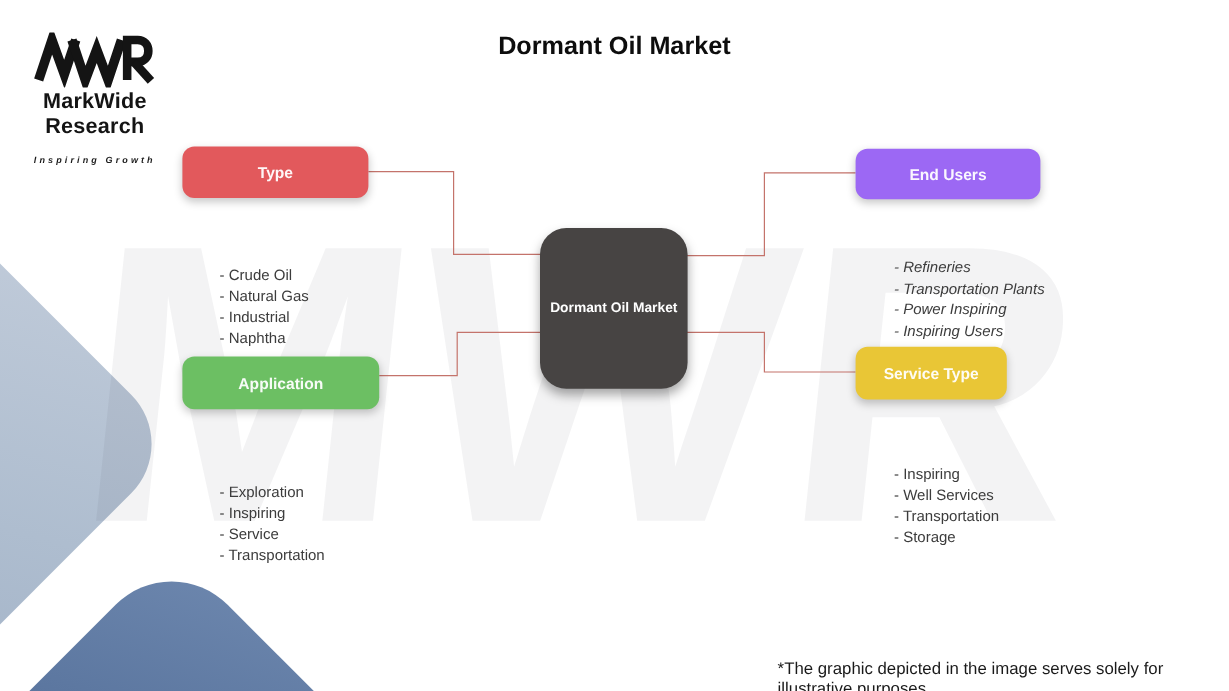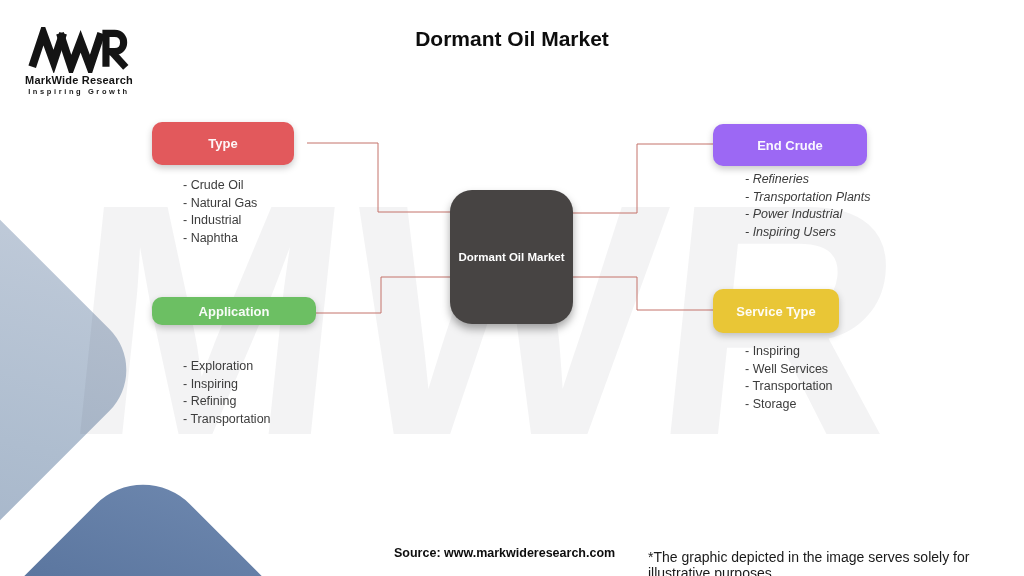--- a/index.html
+++ b/index.html
@@ -39,22 +39,22 @@
     letter-spacing: 2px;
     color: rgba(45, 45, 60, 0.06);
     transform: skewX(-6deg);
     white-space: nowrap;
     user-select: none;
   }
 
   
   .logo { position: absolute; z-index: 4; left: 20px; top: 27px; width: 118px; text-align: center; }
   .logo-mark { display: block; margin: 0 auto; }
-  .logo-company { font-size: 11px; font-weight: bold; color: #141414; letter-spacing: 0.2px; margin-top: 1px; }
-  .logo-tagline { font-size: 7.5px; font-weight: bold; color: #1a1a1a; letter-spacing: 2.6px; margin-top: 1px; }
+  .logo-company { font-size: 18px; font-weight: bold; color: #141414; letter-spacing: 0.2px; margin-top: 1px; }
+  .logo-tagline { font-size: 7.5px; font-weight: bold; color: #1a1a1a; letter-spacing: 2.6px; margin-top: 13px; font-style: italic; }
 
   
   .title {
     position: absolute; z-index: 4;
     left: 0; right: 0; top: 27px;
     text-align: center;
     font-size: 21px;
     font-weight: bold;
     color: #0d0d0d;
   }
@@ -65,43 +65,44 @@
 
   
   .node-box {
     position: absolute; z-index: 4;
     display: flex; align-items: center; justify-content: center;
     border-radius: 10px;
     box-shadow: 0 3px 7px rgba(0,0,0,0.22);
     color: rgba(255,255,255,0.95);
     font-size: 13px; font-weight: bold;
   }
-  .box-type        { left: 152px; top: 122px; width: 142px; height: 43px; }
+  .box-type        { left: 152px; top: 122px; width: 155px; height: 43px; }
   .box-end-user    { left: 713px; top: 124px; width: 154px; height: 42px; }
-  .box-application { left: 152px; top: 297px; width: 164px; height: 28px; }
+  .box-application { left: 152px; top: 297px; width: 164px; height: 44px; }
   .box-service     { left: 713px; top: 289px; width: 126px; height: 44px; }
 
   .center-box {
     position: absolute; z-index: 4;
     left: 450px; top: 190px;
     width: 123px; height: 134px;
     border-radius: 22px;
     display: flex; align-items: center; justify-content: center;
     box-shadow: 0 5px 9px rgba(0,0,0,0.35);
     color: #ffffff;
     font-size: 11.5px; font-weight: bold;
     text-align: center;
   }
 
   
   .node-list {
     position: absolute; z-index: 4;
     font-size: 12.5px;
     line-height: 17.5px;
     color: #3c3c3c;
+    margin-top: 44px;
   }
   .list-item::before { content: "- "; }
   .list-type        { left: 183px; top: 177px; }
   .list-end-user    { left: 745px; top: 171px; font-style: italic; }
   .list-application { left: 183px; top: 358px; }
   .list-service     { left: 745px; top: 343px; }
 
   
   .footer-source {
     position: absolute; z-index: 4;
@@ -142,21 +143,21 @@
     <polyline class="connector" points="307,143 378,143 378,212 452,212" stroke="#c4736b"></polyline>
     <polyline class="connector" points="572,213 637,213 637,144 713,144" stroke="#c4736b"></polyline>
     <polyline class="connector" points="316,313 381,313 381,277 452,277" stroke="#c4736b"></polyline>
     <polyline class="connector" points="572,277 637,277 637,310 713,310" stroke="#c4736b"></polyline>
   </svg>
 
   <div class="node-box box-type" style="background: rgb(226, 89, 92);">
     <span>Type</span>
   </div>
   <div class="node-box box-end-user" style="background: rgb(156, 104, 244);">
-    <span>End Crude</span>
+    <span>End Users</span>
   </div>
   <div class="node-box box-application" style="background: rgb(108, 191, 99);">
     <span>Application</span>
   </div>
   <div class="node-box box-service" style="background: rgb(233, 198, 54);">
     <span>Service Type</span>
   </div>
 
   <div class="center-box" style="background: rgb(71, 68, 67);">
     <span>Dormant Oil Market</span>
@@ -164,32 +165,31 @@
 
   <div class="node-list list-type">
       <div class="list-item">Crude Oil</div>
       <div class="list-item">Natural Gas</div>
       <div class="list-item">Industrial</div>
       <div class="list-item">Naphtha</div>
     </div>
   <div class="node-list list-end-user">
       <div class="list-item">Refineries</div>
       <div class="list-item">Transportation Plants</div>
-      <div class="list-item">Power Industrial</div>
+      <div class="list-item">Power Inspiring</div>
       <div class="list-item">Inspiring Users</div>
     </div>
   <div class="node-list list-application">
       <div class="list-item">Exploration</div>
       <div class="list-item">Inspiring</div>
-      <div class="list-item">Refining</div>
+      <div class="list-item">Service</div>
       <div class="list-item">Transportation</div>
     </div>
   <div class="node-list list-service">
       <div class="list-item">Inspiring</div>
       <div class="list-item">Well Services</div>
       <div class="list-item">Transportation</div>
       <div class="list-item">Storage</div>
     </div>
 
-  <div class="footer-source">Source: www.markwideresearch.com</div>
   <div class="footer-disclaimer">*The graphic depicted in the image serves solely for illustrative purposes</div>
 
 </div>
 
 </body></html>

